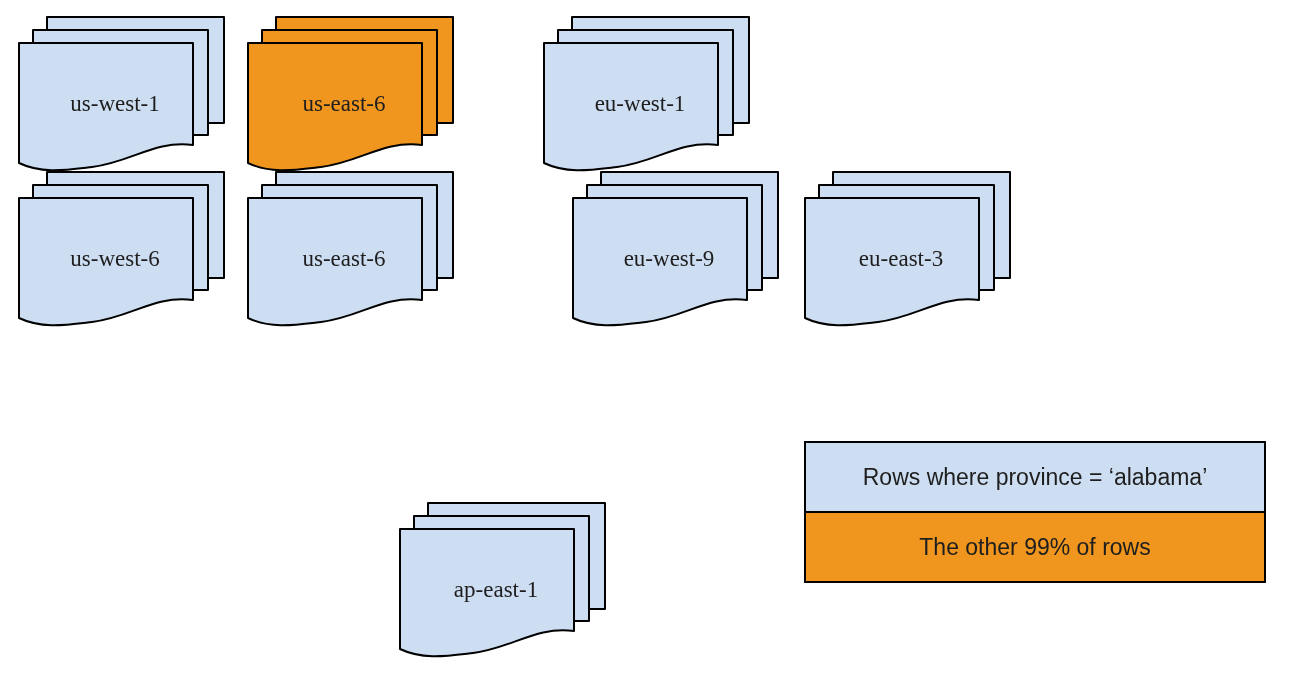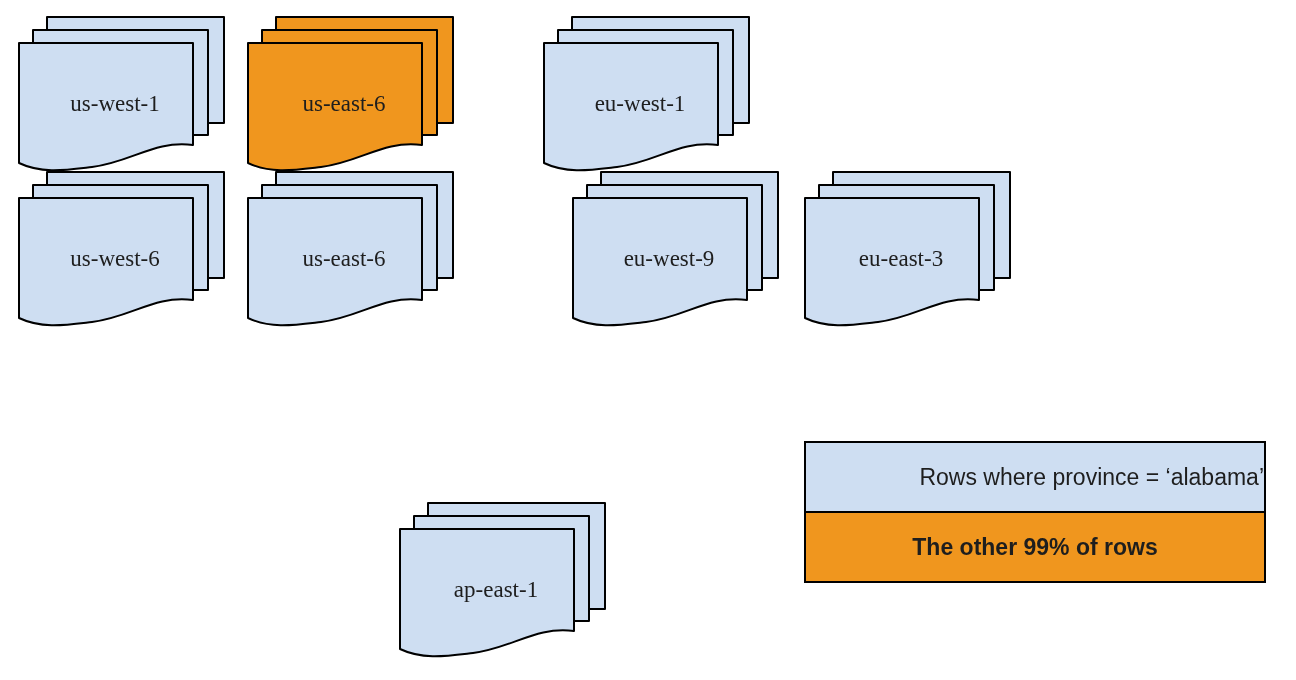--- a/index.html
+++ b/index.html
@@ -66,25 +66,23 @@
     display: flex;
     align-items: center;
     justify-content: center;
     font-size: 23px;
     line-height: 1;
     white-space: nowrap;
   }
   .legend-cell.blue {
     background: var(--blue, #CEDEF2);
     border-bottom: 2px solid var(--stroke, #000000);
-    justify-content: flex-end;
   }
   .legend-cell.orange {
     background: var(--orange, #F0961E);
-    font-weight: bold;
   }
 </style>
 </head>
 <body>
 
 <div class="canvas">
 
   <div class="stack" style="left:14px; top:14px">
     <svg viewBox="0 0 212 162" width="212" height="162" aria-hidden="true">
       <rect class="sheet" x="33" y="3" width="177" height="106"></rect>

